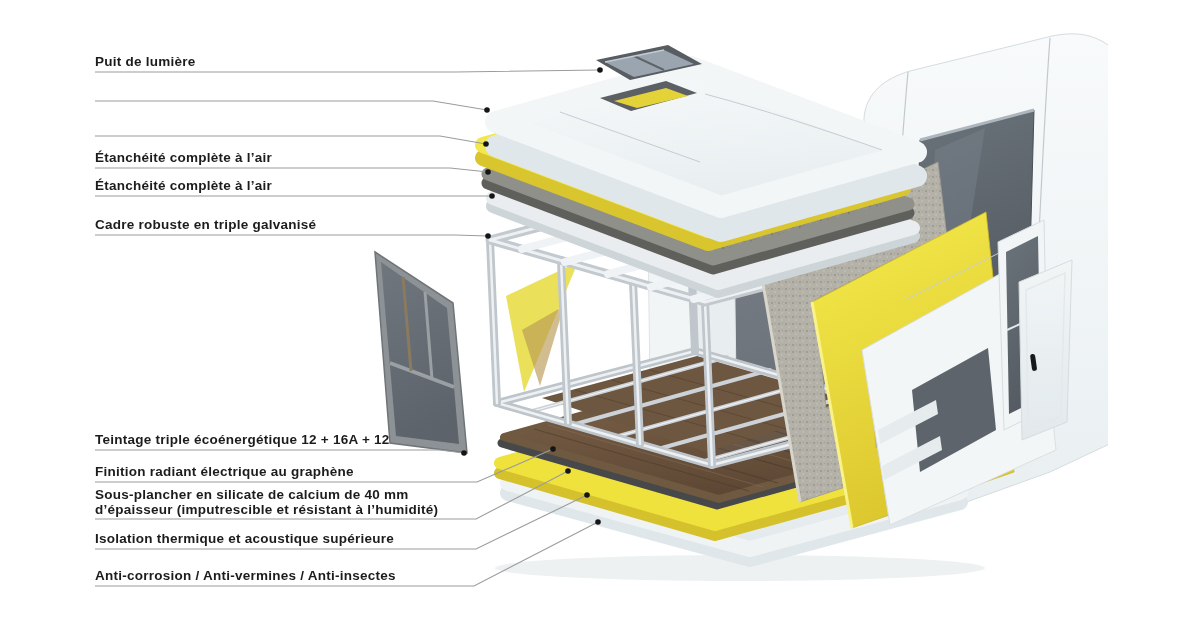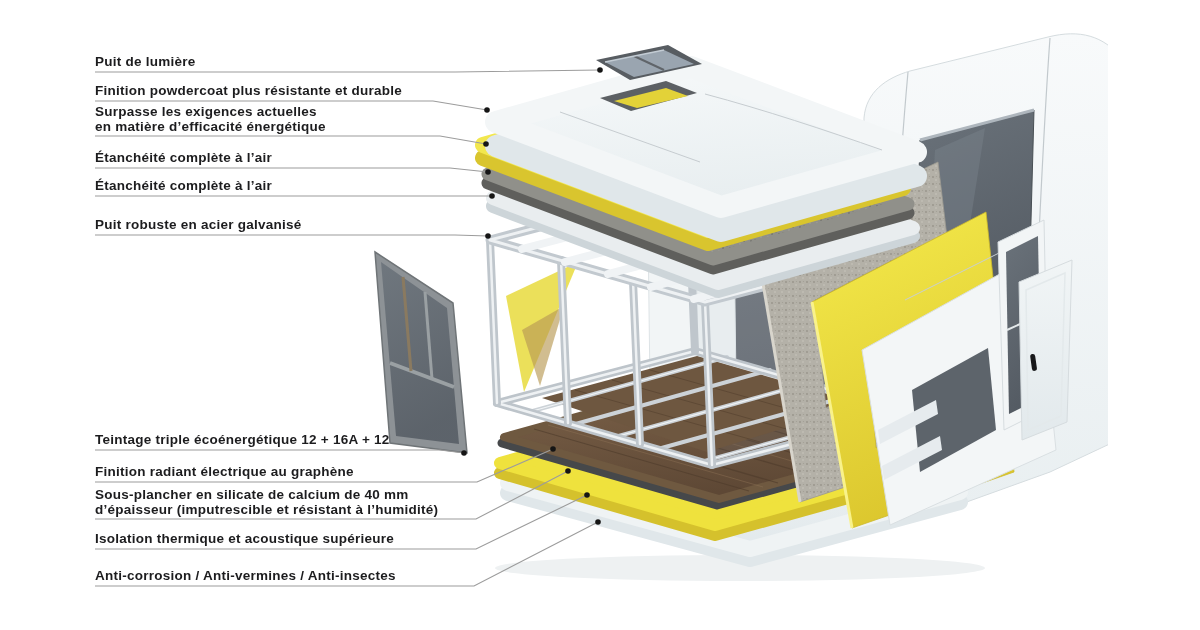--- a/index.html
+++ b/index.html
@@ -260,26 +260,23 @@
         <circle cx="488" cy="236" r="2.8"></circle>
     <circle cx="464" cy="453" r="2.8"></circle>
         <circle cx="553" cy="449" r="2.8"></circle>
         <circle cx="568" cy="471" r="2.8"></circle>
     <circle cx="587" cy="495" r="2.8"></circle>
         <circle cx="598" cy="522" r="2.8"></circle>
   </g>
 </svg>
 
 <div class="callout" style="top:54px">Puit de lumière</div>
-<div class="callout" style="top:83px">Finition powdercoat plus résistante et durable</div>
-<div class="callout" style="top:104px">Surpasse les exigences actuelles
-en matière d’efficacité énergétique</div>
 <div class="callout" style="top:150px">Étanchéité complète à l’air</div>
 <div class="callout" style="top:178px">Étanchéité complète à l’air</div>
-<div class="callout" style="top:217px">Puit robuste en acier galvanisé</div>
+<div class="callout" style="top:217px">Cadre robuste en triple galvanisé</div>
 <div class="callout" style="top:432px">Teintage triple écoénergétique 12 + 16A + 12</div>
 <div class="callout" style="top:464px">Finition radiant électrique au graphène</div>
 <div class="callout" style="top:487px">Sous-plancher en silicate de calcium de 40 mm
 d’épaisseur (imputrescible et résistant à l’humidité)</div>
 <div class="callout" style="top:568px">Anti-corrosion / Anti-vermines / Anti-insectes</div>
 <div class="callout" style="top:531px">Isolation thermique et acoustique supérieure</div>
 
 </div>
 
 </body></html>

